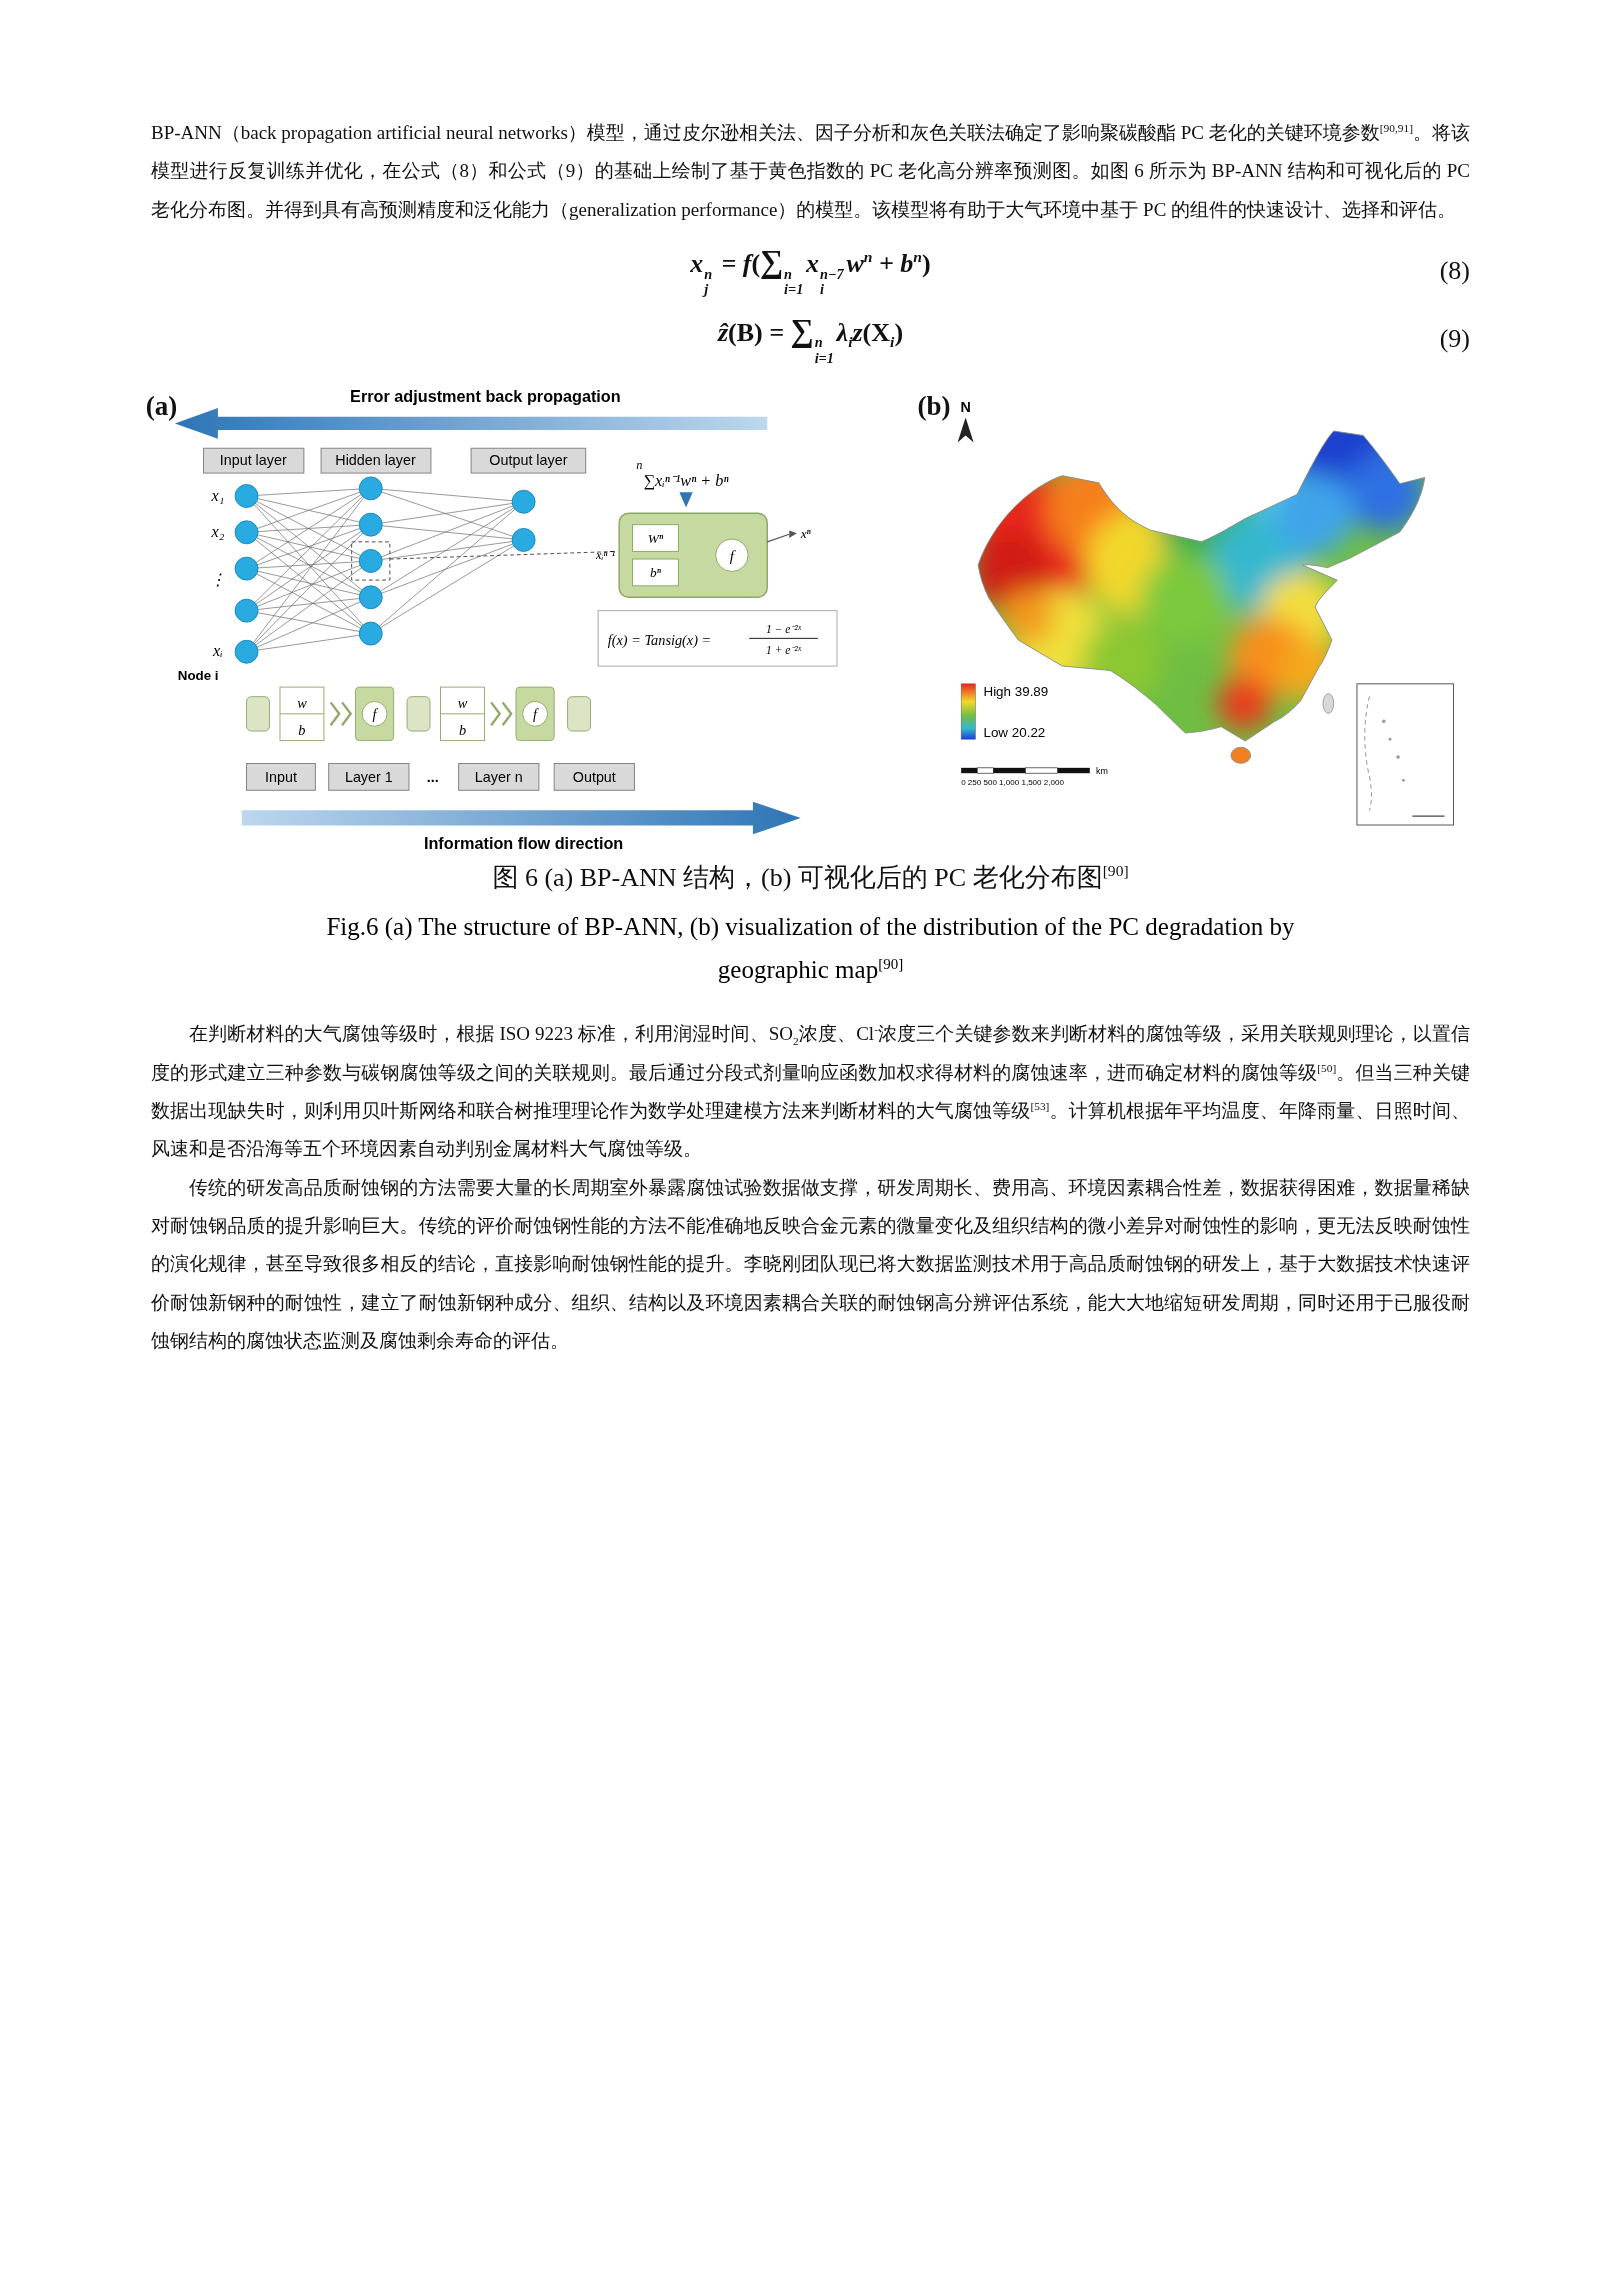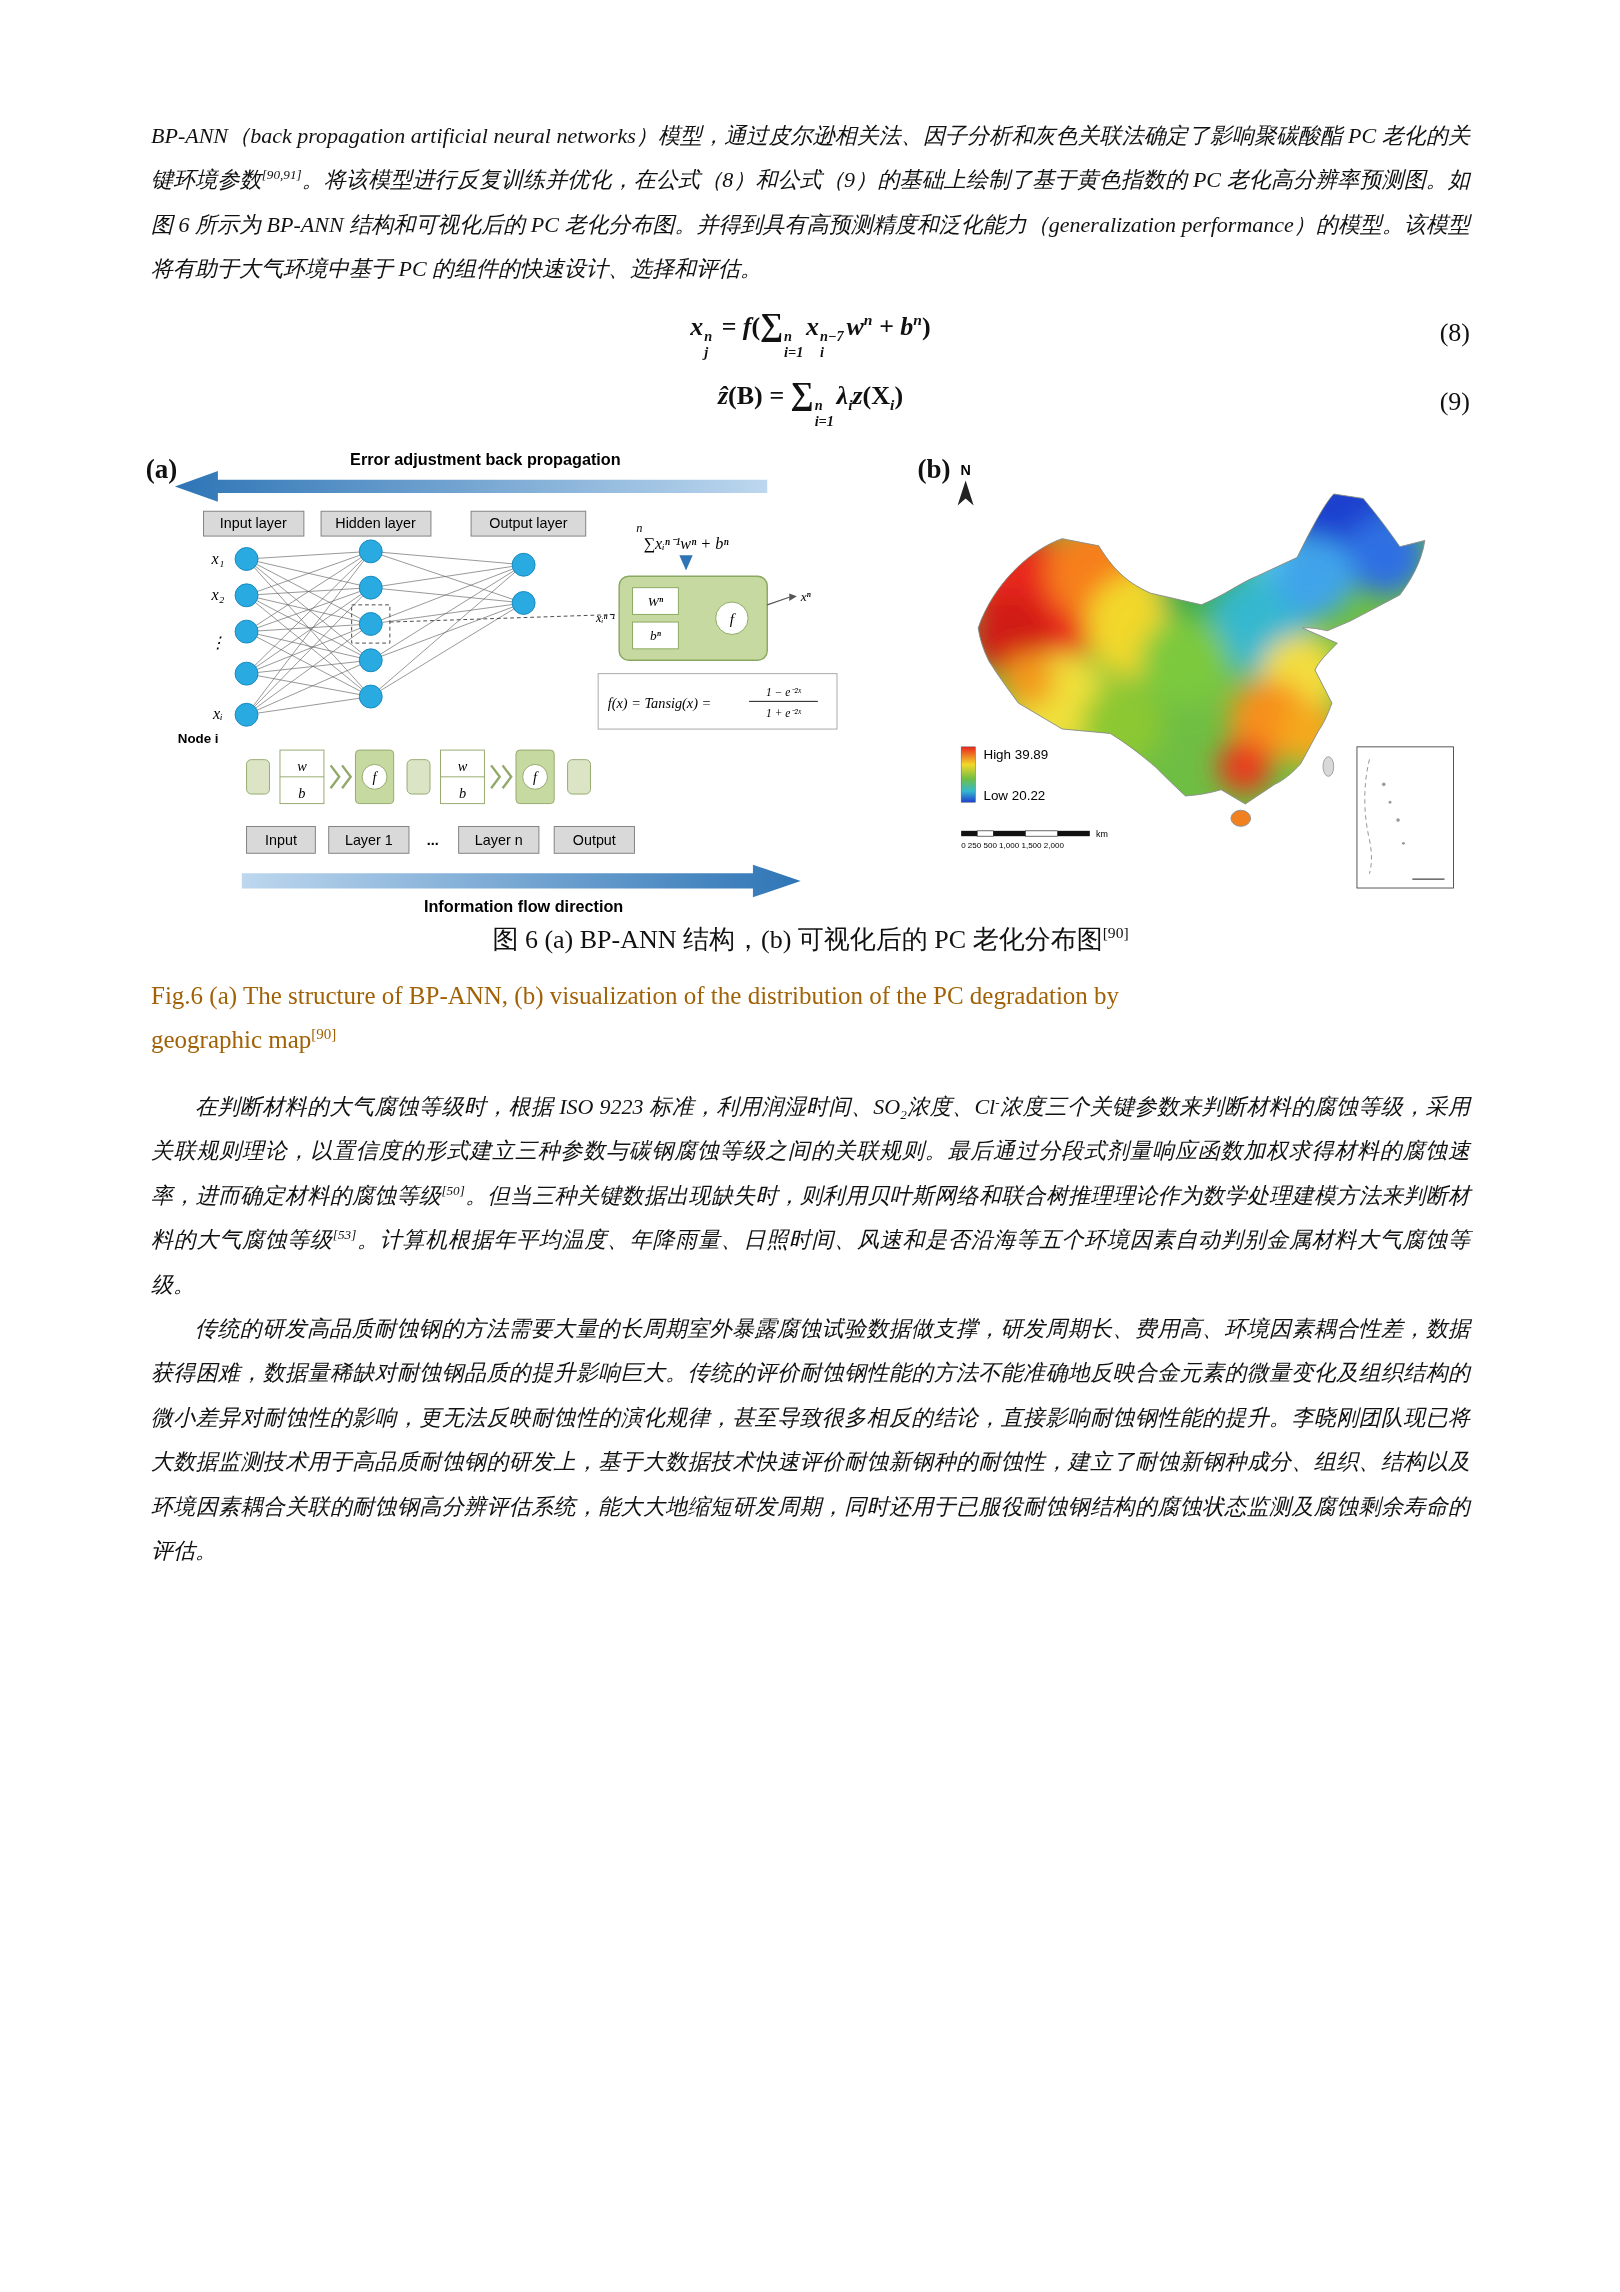--- a/index.html
+++ b/index.html
@@ -4,21 +4,21 @@
 <style>
   * { margin:0; padding:0; box-sizing:border-box; }
   html,body { background:#ffffff; }
   body {
     width:1621px; height:2293px; overflow:hidden;
     font-family:"Liberation Serif","DejaVu Serif",serif;
     color:#111;
   }
   .page { width:100%; height:100%; padding:114px 151px 0 151px; }
 
-  .para { font-size:22px; line-height:2.02; text-align:justify;font-style:italic; }
+  .para { font-size:19px; line-height:2.02; text-align:justify; }
   .para.indent { text-indent:2em; }
   sup { font-size:0.60em; vertical-align:super; }
   sub { font-size:0.60em; vertical-align:sub; }
 
   
   .eq-row { display:flex; align-items:center; margin:14.3px 0 5.3px 0; }
   .eq-spacer { width:71px; }
   .eq-body { flex:1; text-align:center; font-weight:bold; font-style:italic; font-size:26px; }
   .eq-body .paren { font-style:normal; }
   .eq-num { width:71px; text-align:right; font-style:normal; font-weight:normal; font-size:26px; }
@@ -35,21 +35,21 @@
   .panel svg { width:100%; height:auto; display:block; }
   .panel-label { position:absolute; top:1.8px; left:-5.3px; font-weight:bold; font-size:27px;
                  font-family:"Liberation Serif",serif; z-index:2; }
   .panel-b .panel-label { left:5.3px; }
 
   .fig-bold { font-family:"Liberation Sans",sans-serif; font-weight:bold; }
   .fig-sans { font-family:"Liberation Sans",sans-serif; }
   .fig-math { font-family:"Liberation Serif",serif; font-style:italic; }
 
   .caption-zh { text-align:center; font-size:26px; margin-top:7px; }
-  .caption-en { text-align:left; font-size:25px; color:#a16207; line-height:1.75; margin-top:17px; }
+  .caption-en { text-align:center; font-size:25px; color:#000000; line-height:1.75; margin-top:10px; }
 
   .body-text { margin-top:23px; }
 </style>
 </head>
 <body>
 
 <div class="page">
 
   <p class="para"><span>BP-ANN（back propagation artificial neural networks）模型，通过皮尔逊相关法、因子分析和灰色关联法确定了影响聚碳酸酯 PC 老化的关键环境参数</span><sup>[90,91]</sup><span>。将该模型进行反复训练并优化，在公式（8）和公式（9）的基础上绘制了基于黄色指数的 PC 老化高分辨率预测图。如图 6 所示为 BP-ANN 结构和可视化后的 PC 老化分布图。并得到具有高预测精度和泛化能力（generalization performance）的模型。该模型将有助于大气环境中基于 PC 的组件的快速设计、选择和评估。</span></p>
 

